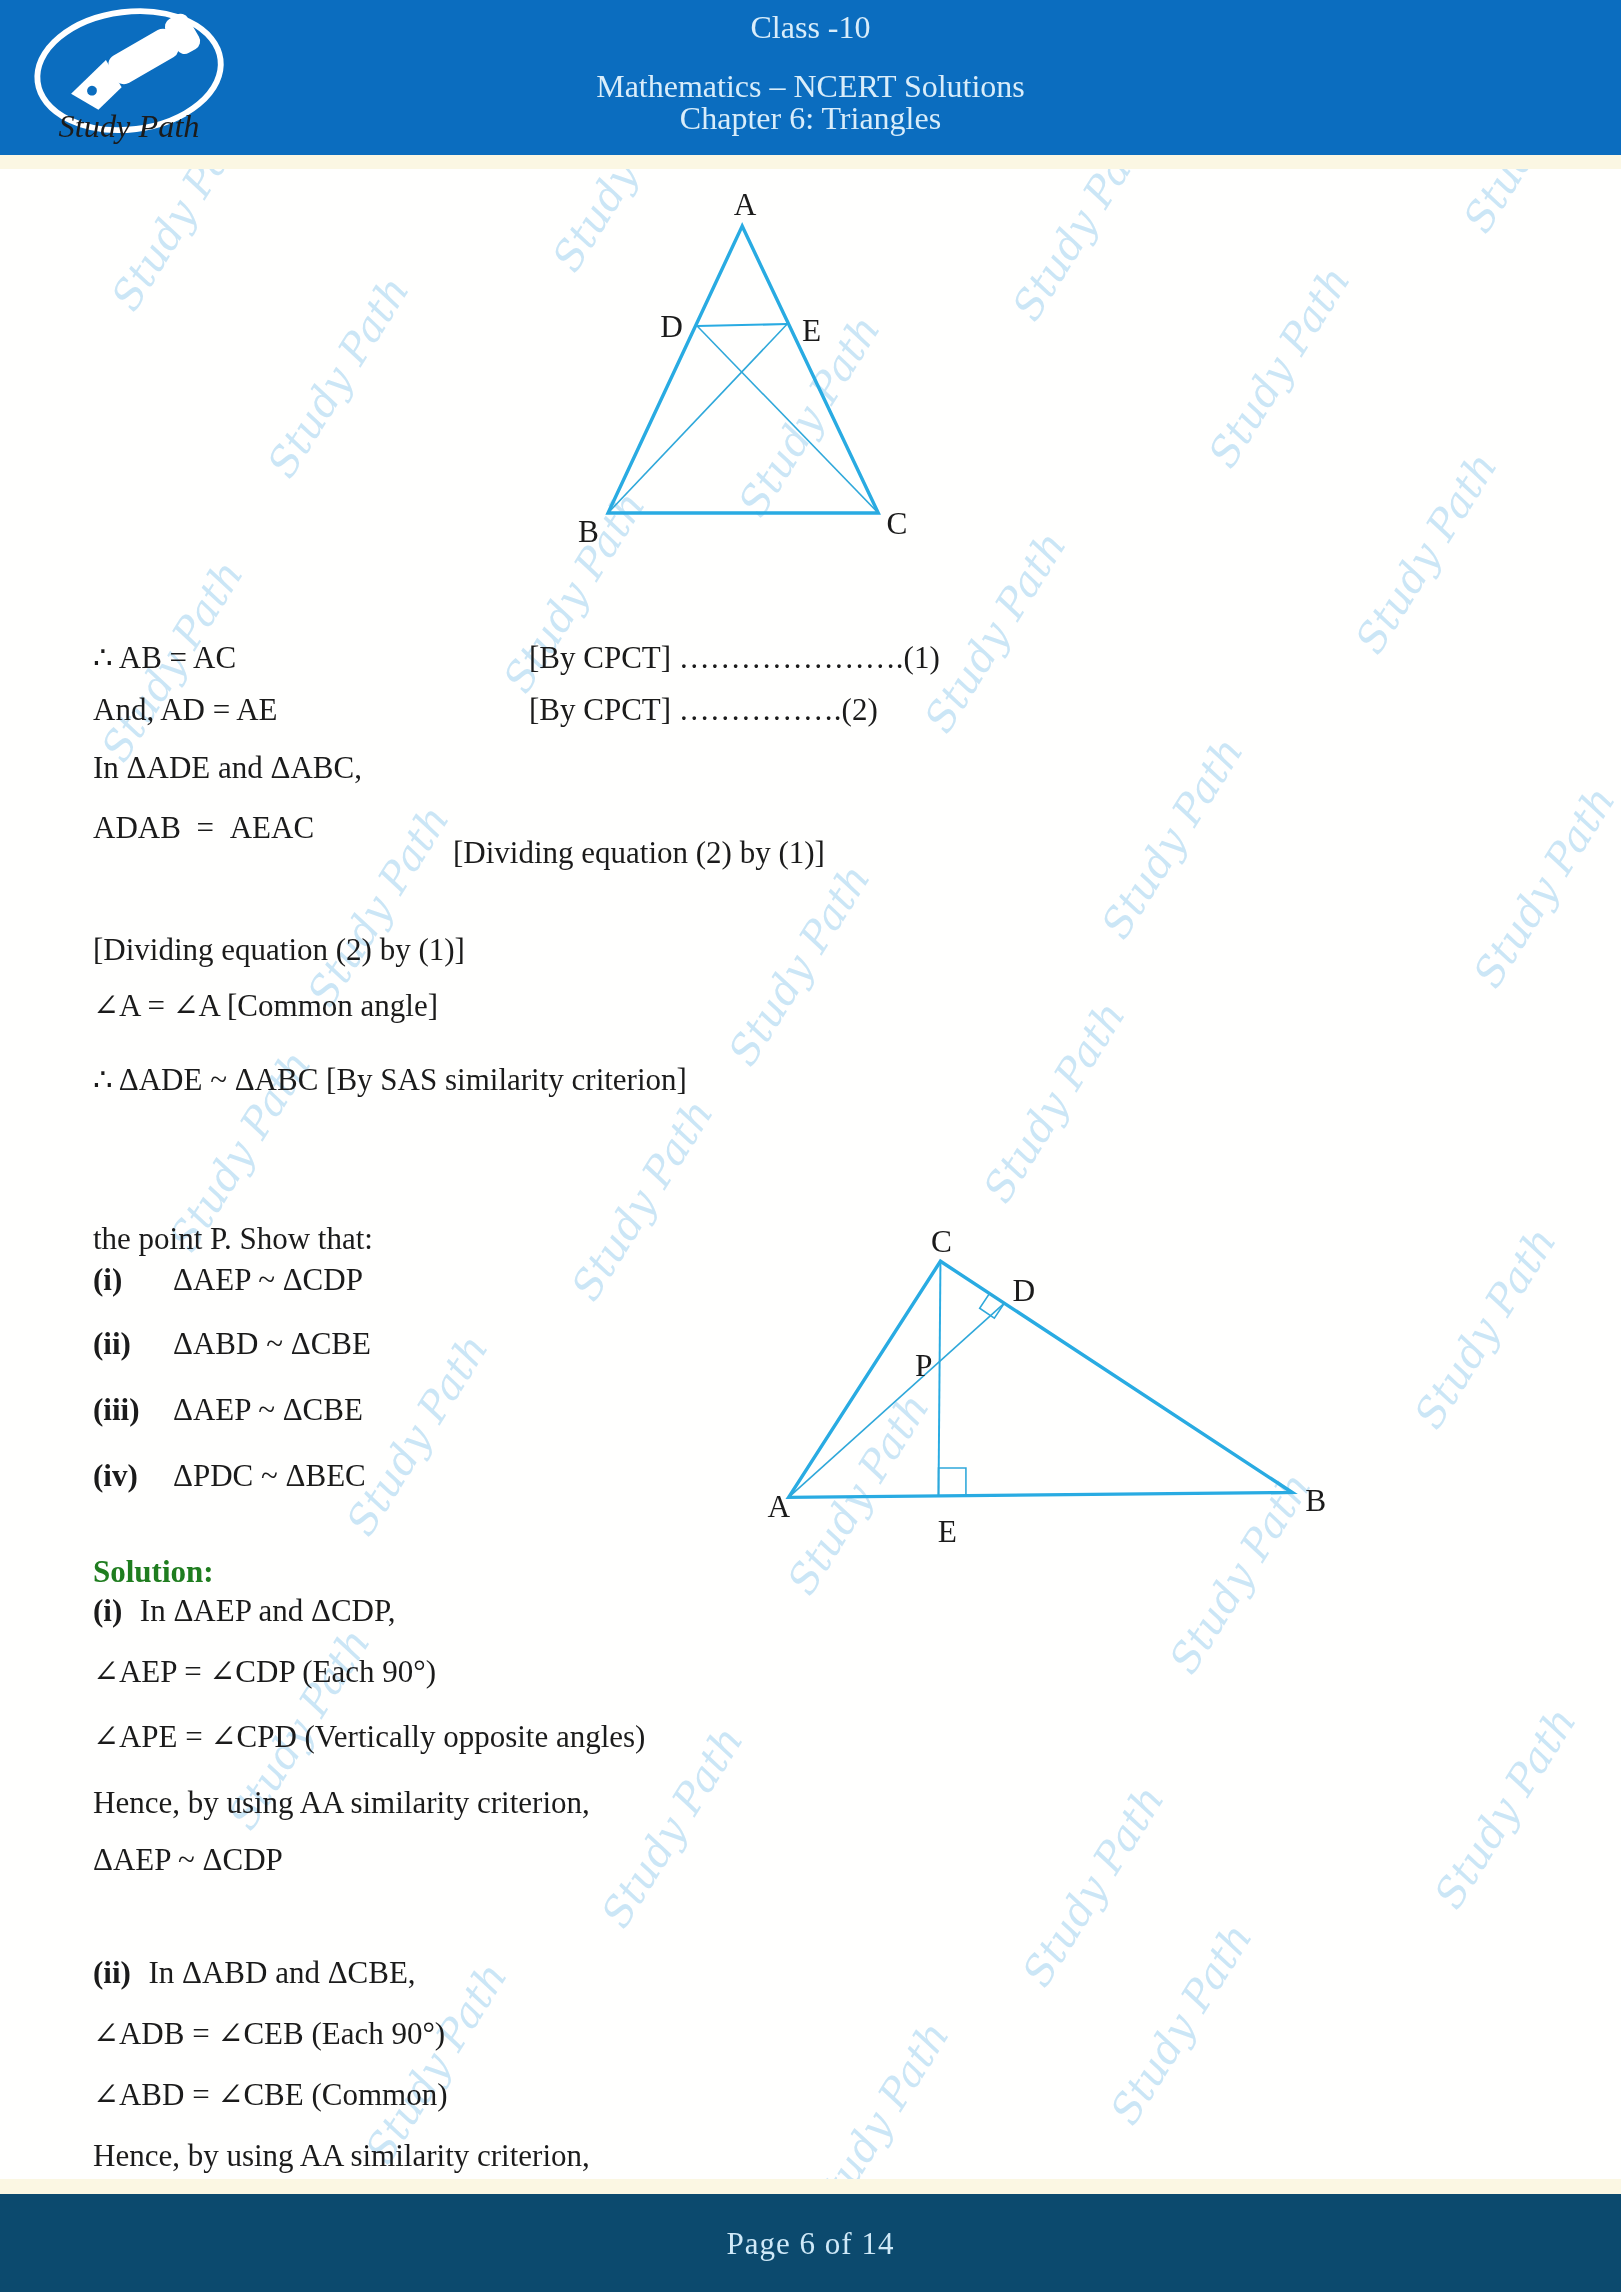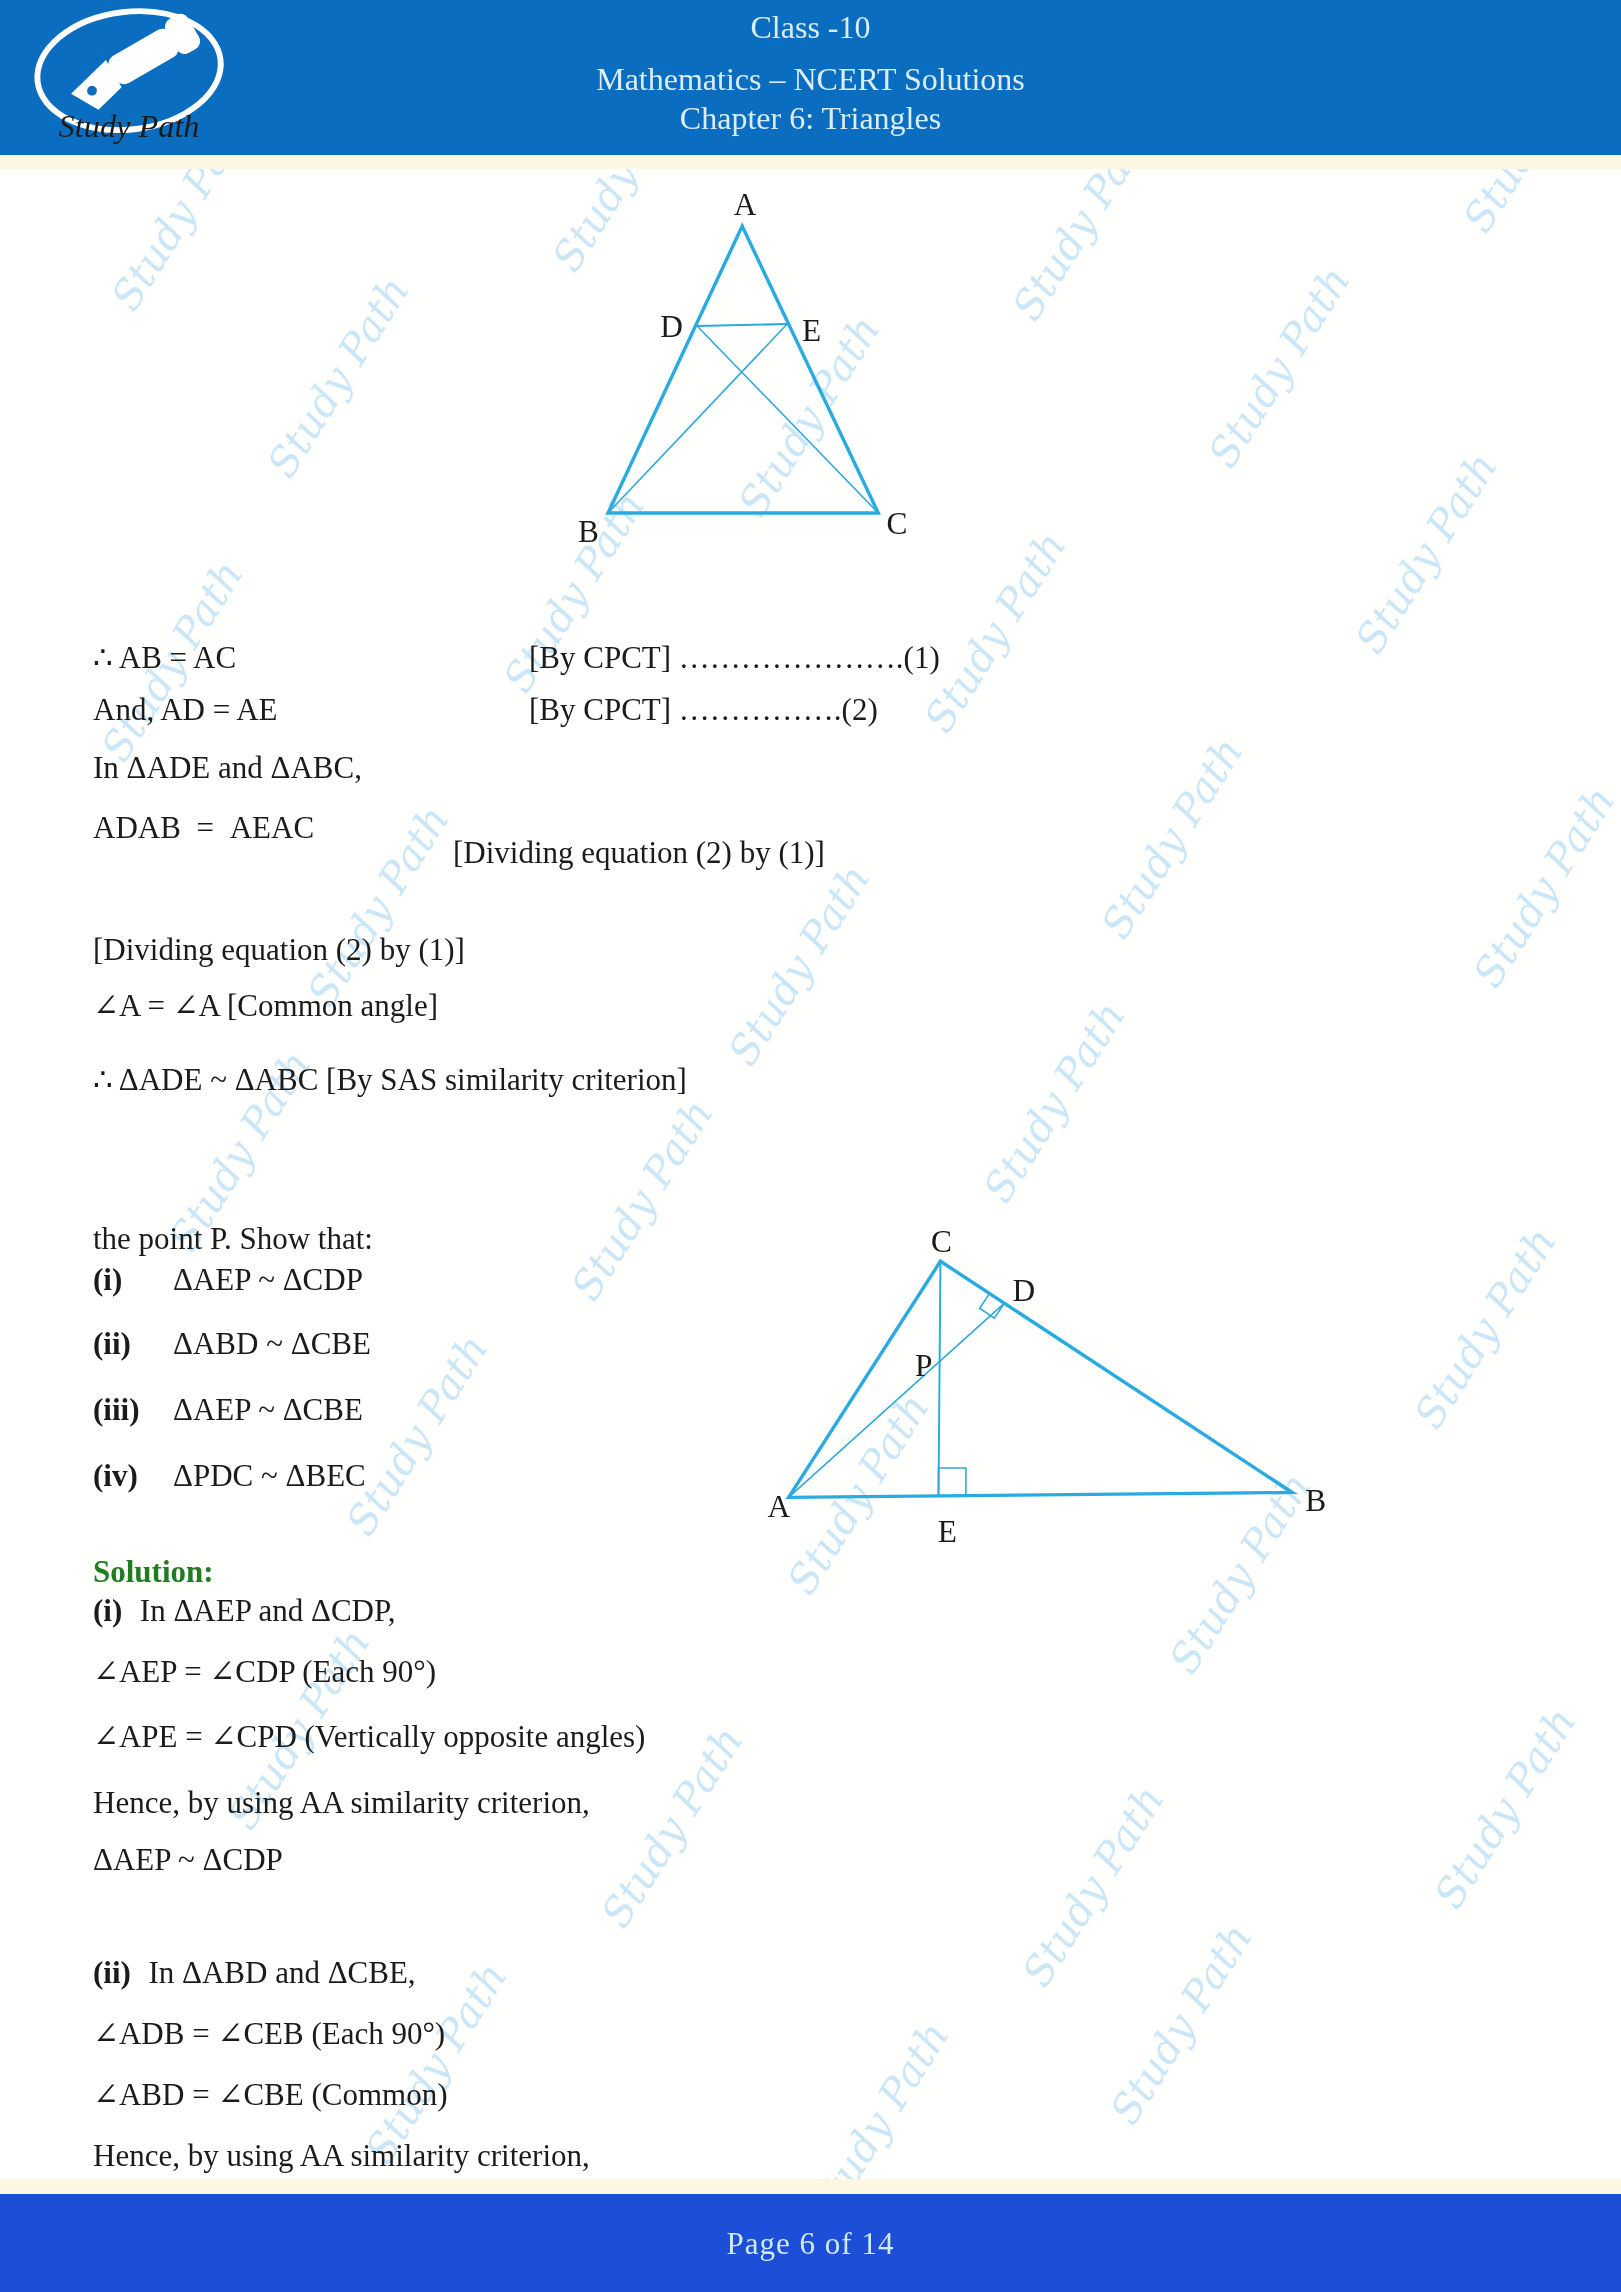--- a/index.html
+++ b/index.html
@@ -3,24 +3,24 @@
 <meta charset="utf-8">
 <style>
   html,body{margin:0;padding:0;}
   body{width:1621px;height:2293px;background:#ffffff;font-family:"Liberation Serif","DejaVu Serif",serif;color:#1b1b1b;}
   .page{position:relative;width:1621px;height:2293px;overflow:hidden;background:#fffffe;}
   
   .header{position:absolute;left:0;top:0;width:1621px;height:155px;background:#0b6dbf;z-index:3;}
   .cream-strip{position:absolute;left:0;width:1621px;background:#fbf7e3;z-index:3;}
   .strip-top{top:155px;height:13.7px;}
   .strip-bottom{top:2179px;height:14.7px;}
-  .footer{position:absolute;left:0;top:2194px;width:1621px;height:99px;background:#1d4ed8;z-index:3;display:flex;align-items:center;justify-content:center;}
+  .footer{position:absolute;left:0;top:2194px;width:1621px;height:99px;background:#0c4a6e;z-index:3;display:flex;align-items:center;justify-content:center;}
   .footer-text{color:#cfe9f8;font-size:31px;letter-spacing:1px;}
   .header-line{position:absolute;left:0;width:100%;text-align:center;color:#d9edfa;font-size:32px;line-height:39px;}
-  .hl1{top:7.8px;} .hl2{top:60px;} .hl3{top:99px;}
+  .hl1{top:7.8px;} .hl2{top:67px;} .hl3{top:99px;}
   .logo{position:absolute;left:24.5px;top:3.9px;width:214px;height:147px;}
   
   .wm{position:absolute;z-index:0;color:rgba(140,200,238,0.45);font-size:41px;font-style:italic;font-family:"DejaVu Serif",serif;white-space:nowrap;transform:rotate(-58deg);pointer-events:none;}
   
   .tline{position:absolute;left:93px;font-size:31px;line-height:41px;white-space:nowrap;z-index:2;}
   .green{color:#1f7d1f;font-weight:700;}
   .qlabel{font-weight:700;letter-spacing:0.5px;}
   .marker{font-weight:700;display:inline-block;min-width:74px;}
   .marker-inline{font-weight:700;margin-right:9.8px;}
   .rightcol{position:absolute;left:436px;top:0;white-space:nowrap;}

